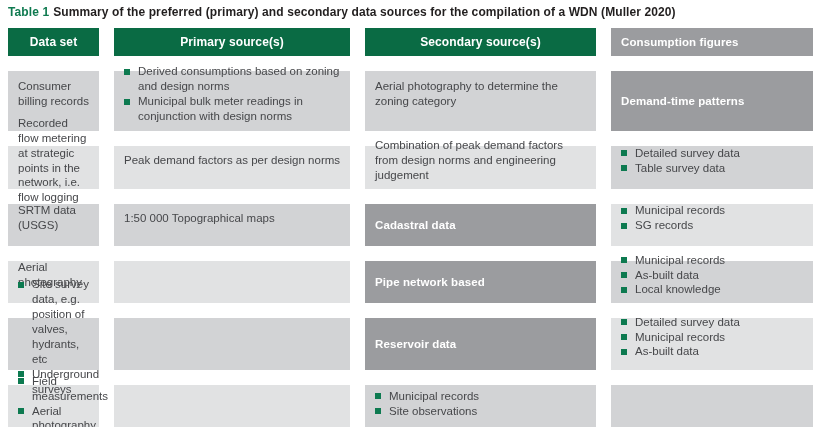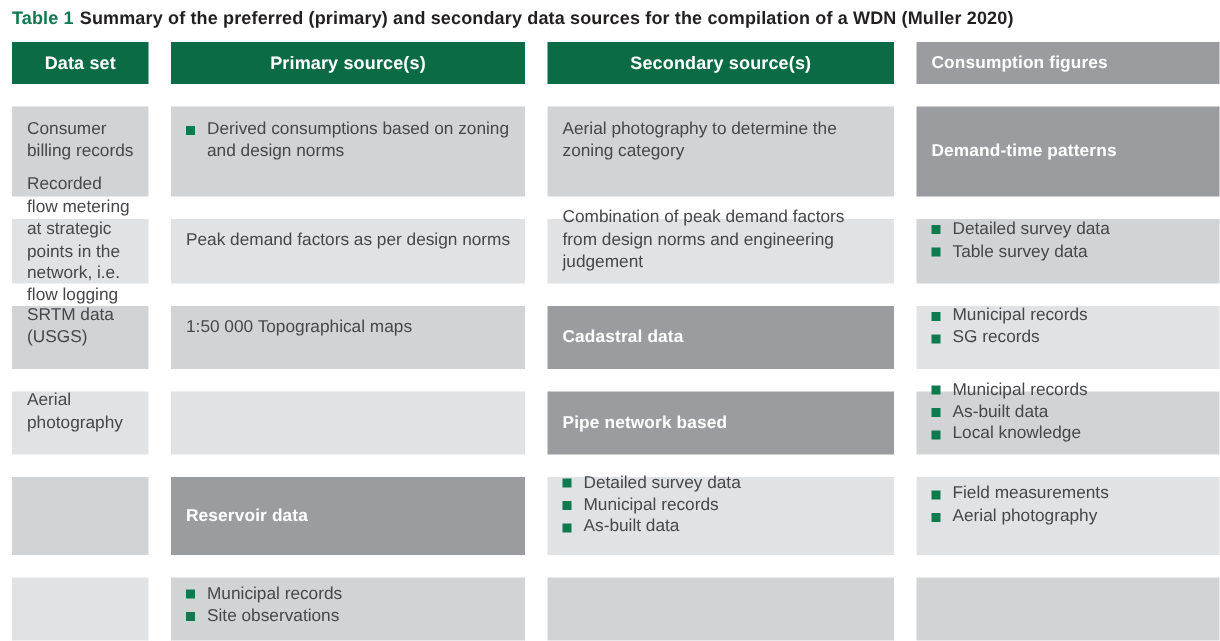--- a/index.html
+++ b/index.html
@@ -83,20 +83,21 @@
   <div class="hcell">Data set</div>
   <div class="hcell">Primary source(s)</div>
   <div class="hcell">Secondary source(s)</div>
 <div class="dcell">Consumption figures</div>
     <div class="ccell shade-a">
       <div class="txt">Consumer billing records</div>
     </div>
     <div class="ccell shade-a">
       <ul>
         <li>Derived consumptions based on zoning and design norms</li>
+        <li>Municipal bulk meter readings in conjunction with design norms</li>
       </ul>
     </div>
     <div class="ccell shade-a">
       <div class="txt">Aerial photography to determine the zoning category</div>
     </div>
     <div class="dcell">Demand-time patterns</div>
     <div class="ccell shade-b">
       <div class="txt">Recorded flow metering at strategic points in the network, i.e. flow logging</div>
     </div>
     <div class="ccell shade-b">
@@ -129,20 +130,26 @@
     </div>
     <div class="ccell shade-b"></div>
     <div class="dcell">Pipe network based</div>
     <div class="ccell shade-a">
       <ul>
         <li>Municipal records</li>
         <li>As-built data</li>
         <li>Local knowledge</li>
       </ul>
     </div>
+    <div class="ccell shade-a">
+      <ul>
+        <li>Site survey data, e.g. position of valves, hydrants, etc</li>
+        <li>Underground surveys</li>
+      </ul>
+    </div>
     <div class="ccell shade-a"></div>
     <div class="dcell">Reservoir data</div>
     <div class="ccell shade-b">
       <ul>
         <li>Detailed survey data</li>
         <li>Municipal records</li>
         <li>As-built data</li>
       </ul>
     </div>
     <div class="ccell shade-b">

